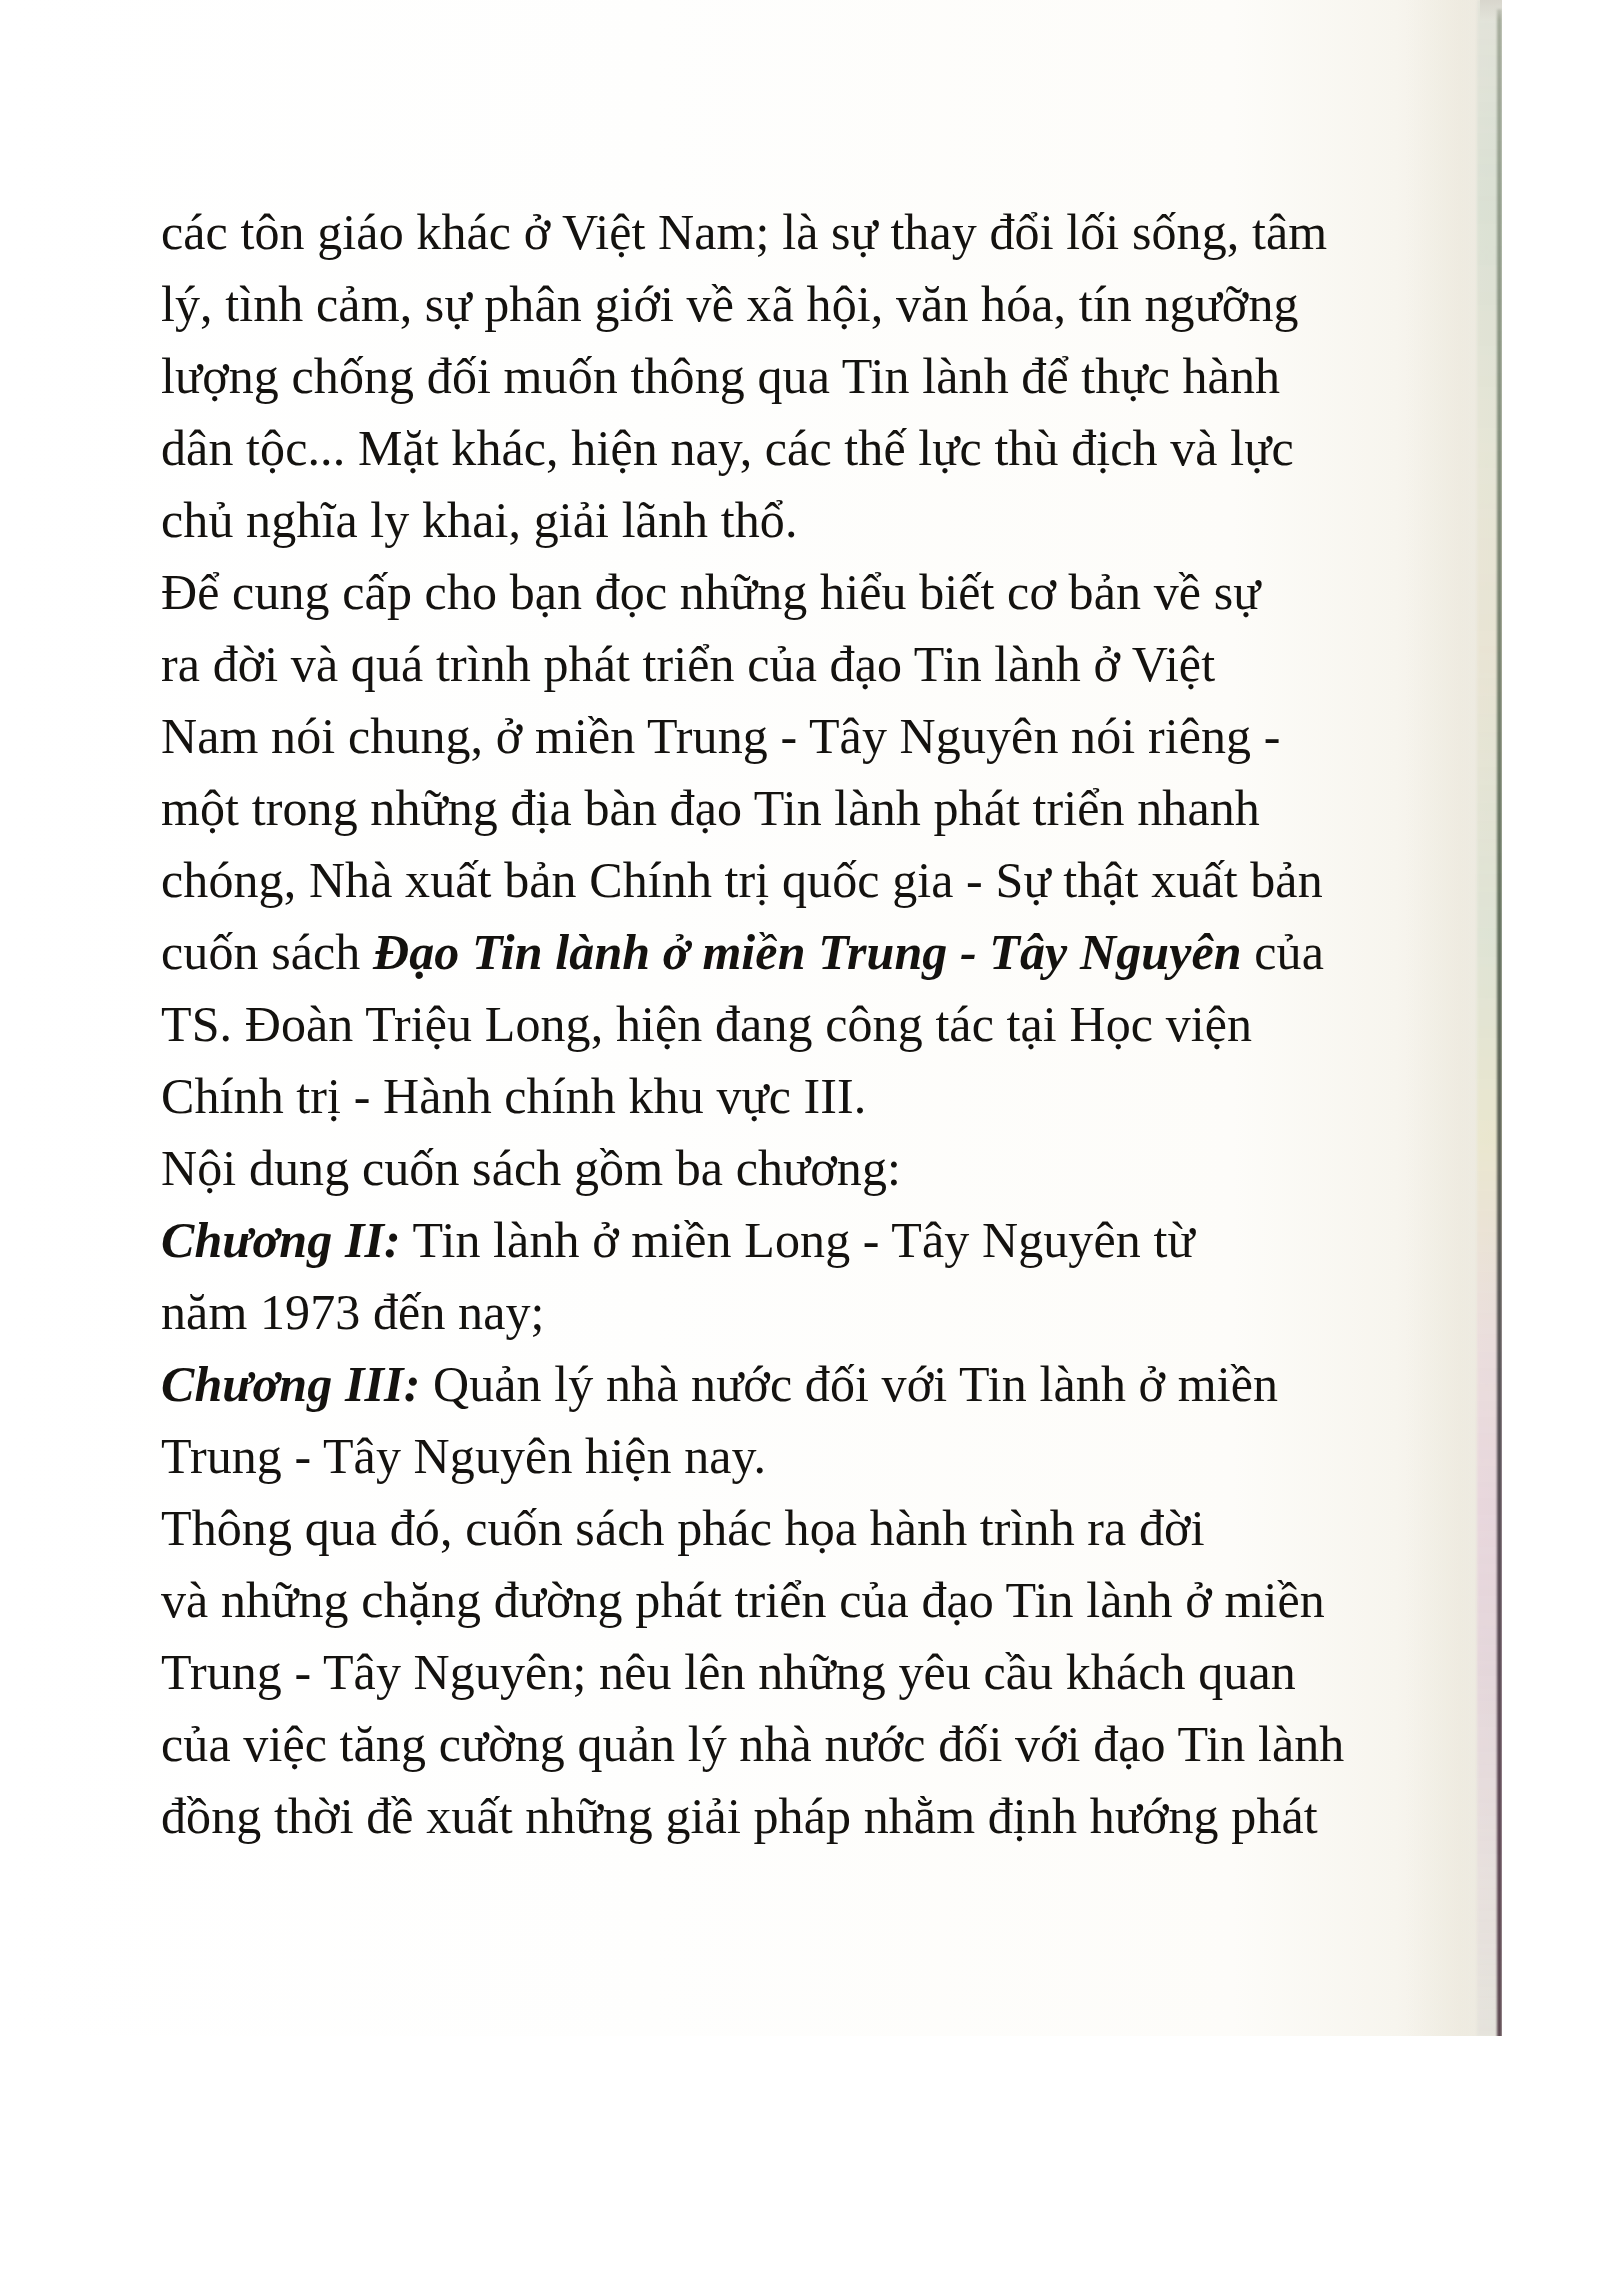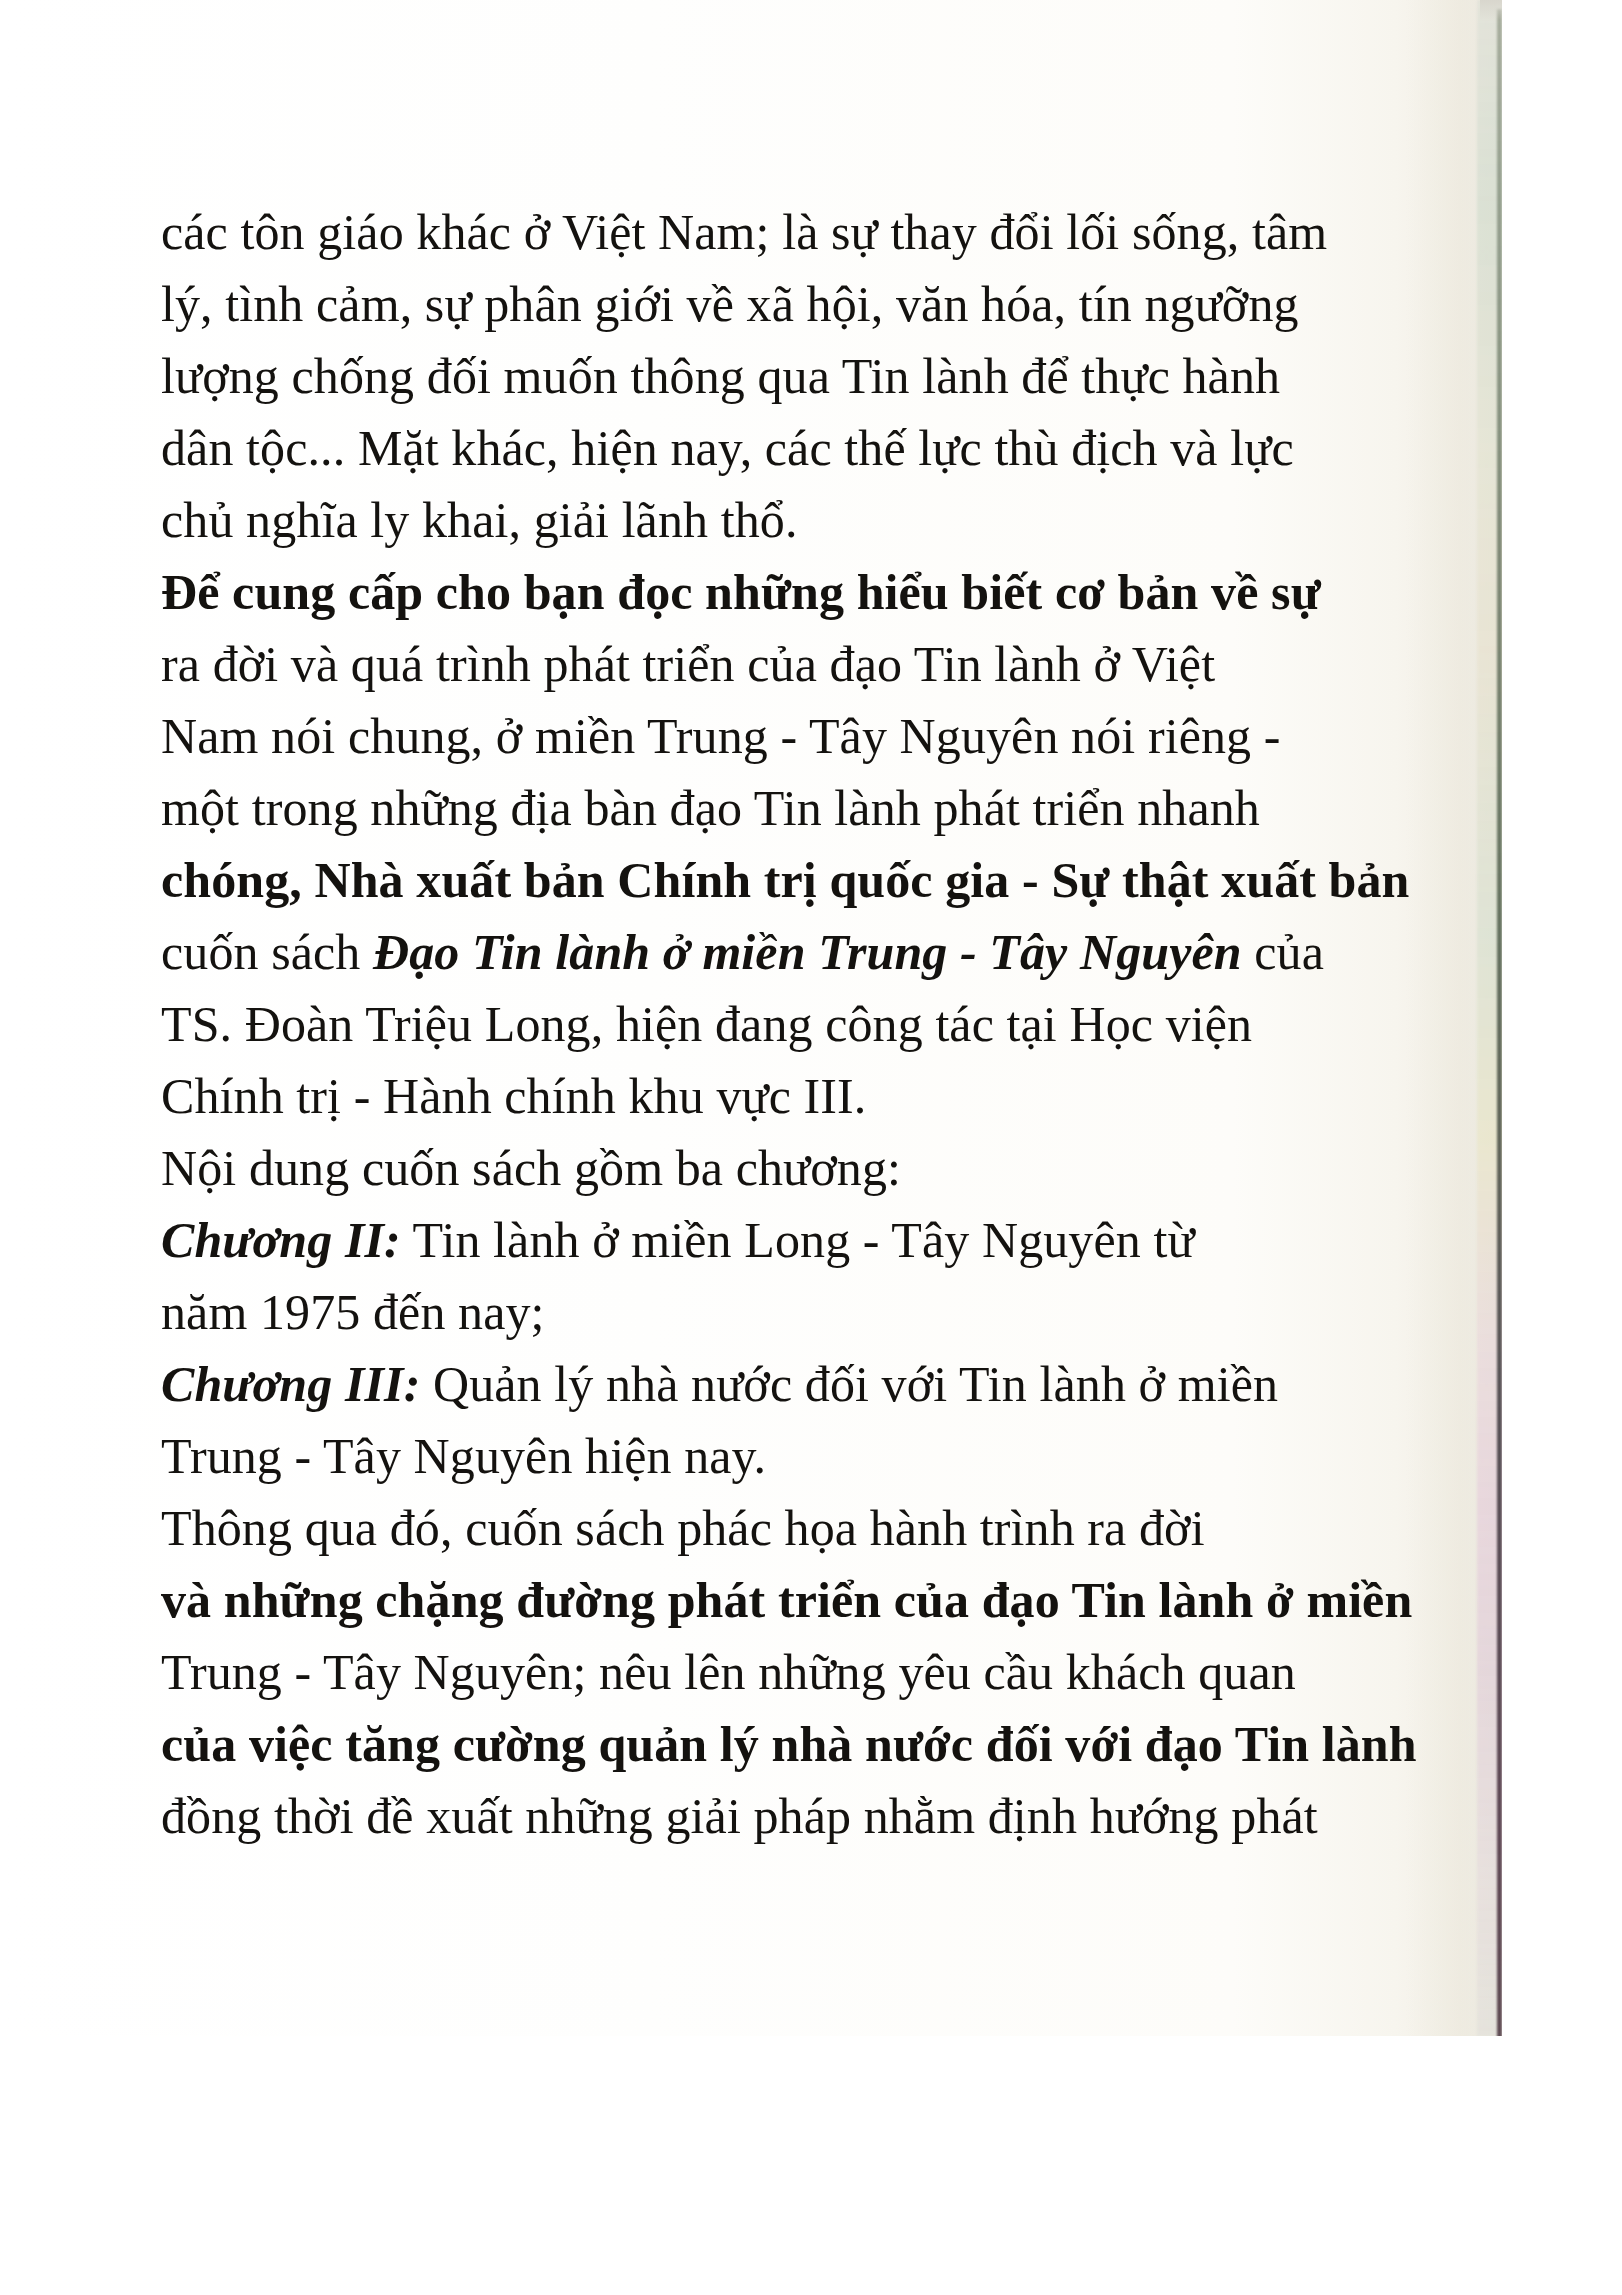--- a/index.html
+++ b/index.html
@@ -117,21 +117,21 @@
     color: #14120f;
     white-space: nowrap;
     letter-spacing: 0.1px;
     text-rendering: optimizeLegibility;
   }
   .indent { padding-left: 42px; }
   .bi { font-weight: 700; font-style: italic; }
 
   
   .w1  { letter-spacing: 0px; }
-  .w2  { letter-spacing: 0.8px; font-weight: bold; }
+  .w2  { letter-spacing: 0.8px; }
   .w3  { letter-spacing: 1.6px; }
   .w4  { letter-spacing: 2.4px; }
   .w5  { letter-spacing: 3.4px; }
   .w6  { letter-spacing: 4.3px; }
 
   
   .watermark {
     position: absolute;
     left: 470px;
     top: 2061px;
@@ -187,21 +187,21 @@
 
     <p class="line w4"><span>cuốn sách </span><span class="bi">Đạo Tin lành ở miền Trung - Tây Nguyên</span><span> của</span></p>
 
     <p class="line w6">TS. Đoàn Triệu Long, hiện đang công tác tại Học viện</p>
     <p class="line w1">Chính trị - Hành chính khu vực III.</p>
 
     <p class="line w1 indent">Nội dung cuốn sách gồm ba chương:</p>
 
 
     <p class="line w5 indent"><span class="bi">Chương II:</span><span> Tin lành ở miền Long - Tây Nguyên từ</span></p>
-    <p class="line w1">năm 1975 đến nay;</p>
+    <p class="line w1">năm 1973 đến nay;</p>
 
     <p class="line w3 indent"><span class="bi">Chương III:</span><span> Quản lý nhà nước đối với Tin lành ở miền</span></p>
     <p class="line w1">Trung - Tây Nguyên hiện nay.</p>
 
     <p class="line w4 indent">Thông qua đó, cuốn sách phác họa hành trình ra đời</p>
     <p class="line w2">và những chặng đường phát triển của đạo Tin lành ở miền</p>
     <p class="line w4">Trung - Tây Nguyên; nêu lên những yêu cầu khách quan</p>
     <p class="line w2">của việc tăng cường quản lý nhà nước đối với đạo Tin lành</p>
     <p class="line w3">đồng thời đề xuất những giải pháp nhằm định hướng phát</p>
 

